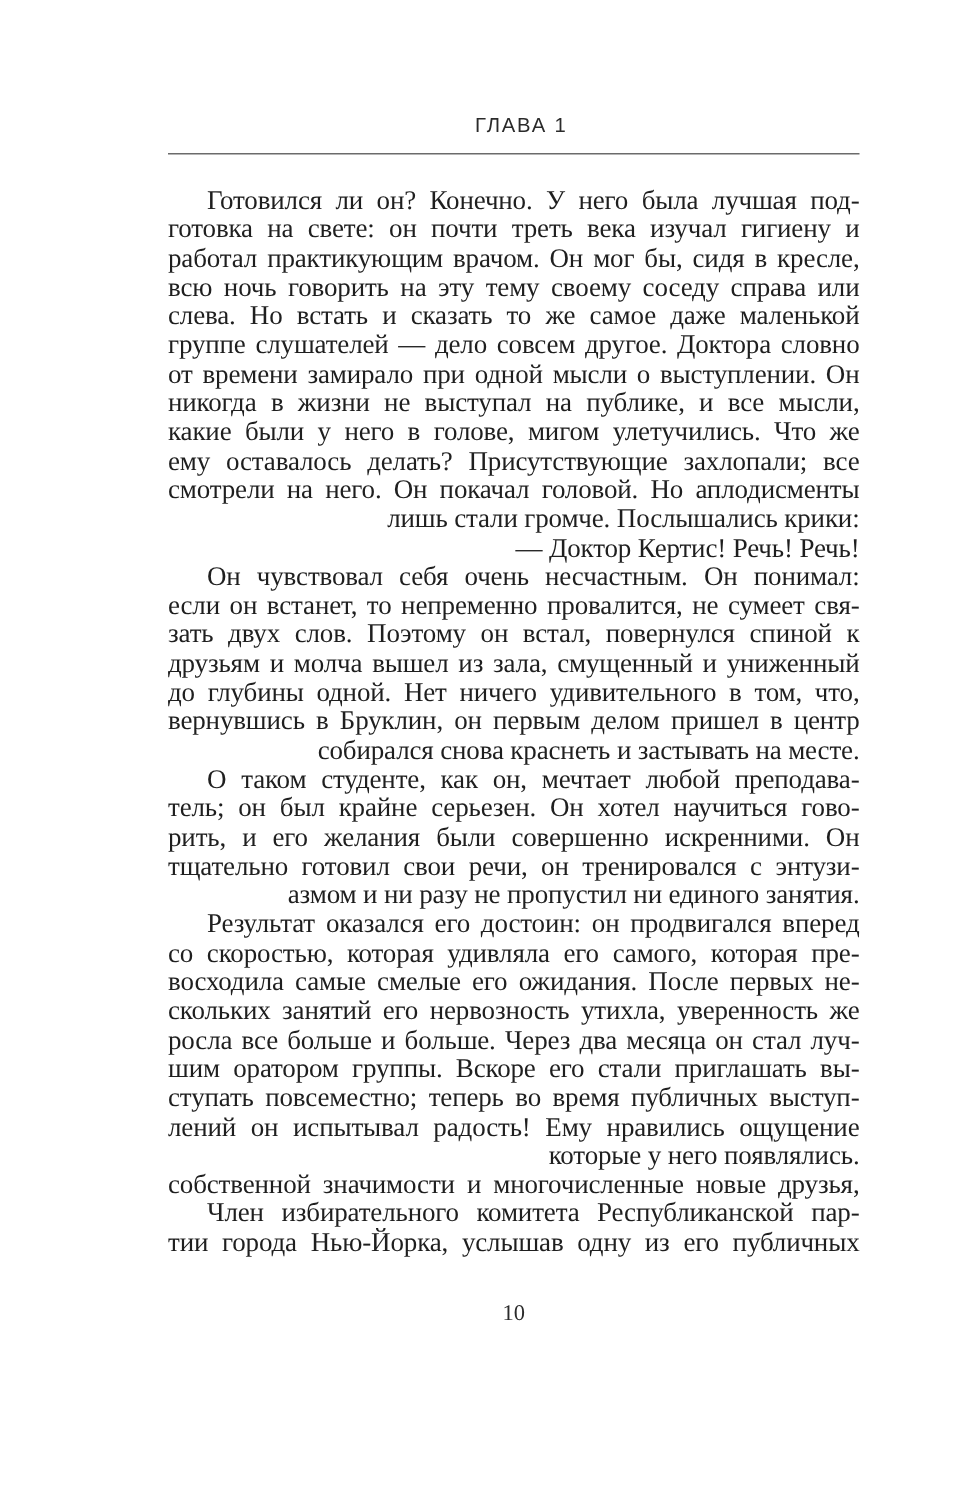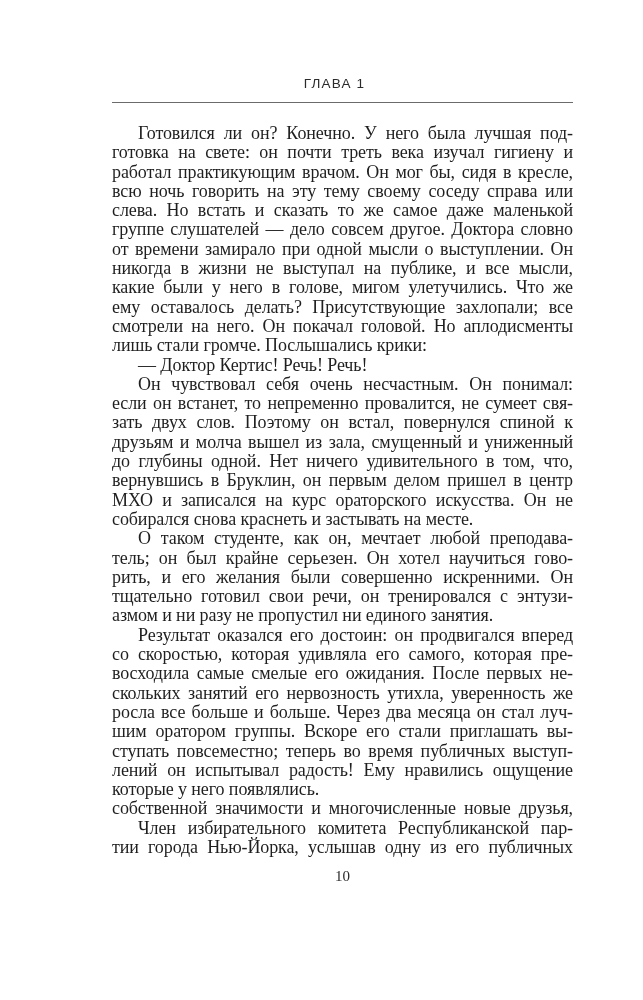--- a/index.html
+++ b/index.html
@@ -12,21 +12,21 @@
     width: 643px;
     height: 1000px;
     background: #ffffff;
     overflow: hidden;
     font-family: "Liberation Serif", "DejaVu Serif", serif;
     color: #1f1f1f;
   }
   .running-head {
     position: absolute;
     top: 76px;
-    left: 104px;
+    left: 117px;
     width: 461px;
     text-align: center;
     font-family: "Liberation Sans", "DejaVu Sans", sans-serif;
     font-size: 13.5px;
     line-height: 16px;
     letter-spacing: 1.2px;
     color: #2b2b2b;
   }
   .head-rule {
     position: absolute;
@@ -41,21 +41,21 @@
     top: 124px;
     left: 112px;
     width: 461px;
     font-size: 18px;
     color: #1f1f1f;
   }
   .para { margin: 0; padding: 0; }
   .line {
     line-height: 19.3px;
     height: 19.3px;
-    text-align: left;
+    text-align: right;
     letter-spacing: -0.1px;
     overflow: visible;
   }
   .line.just {
     text-align: justify;
     text-align-last: justify;
   }
   .line.indent {
     text-indent: 26px;
   }
@@ -94,21 +94,20 @@
       <div class="para">
         <div class="line indent">— Доктор Кертис! Речь! Речь!</div>
       </div>
       <div class="para">
         <div class="line indent just">Он чувствовал себя очень несчастным. Он понимал:</div>
         <div class="line just">если он встанет, то непременно провалится, не сумеет свя-</div>
         <div class="line just">зать двух слов. Поэтому он встал, повернулся спиной к</div>
         <div class="line just">друзьям и молча вышел из зала, смущенный и униженный</div>
         <div class="line just">до глубины одной. Нет ничего удивительного в том, что,</div>
         <div class="line just">вернувшись в Бруклин, он первым делом пришел в центр</div>
-        <div class="line just">МХО и записался на курс ораторского искусства. Он не</div>
         <div class="line">собирался снова краснеть и застывать на месте.</div>
       </div>
       <div class="para">
         <div class="line indent just">О таком студенте, как он, мечтает любой преподава-</div>
         <div class="line just">тель; он был крайне серьезен. Он хотел научиться гово-</div>
         <div class="line just">рить, и его желания были совершенно искренними. Он</div>
         <div class="line just">тщательно готовил свои речи, он тренировался с энтузи-</div>
         <div class="line">азмом и ни разу не пропустил ни единого занятия.</div>
       </div>
       <div class="para">

